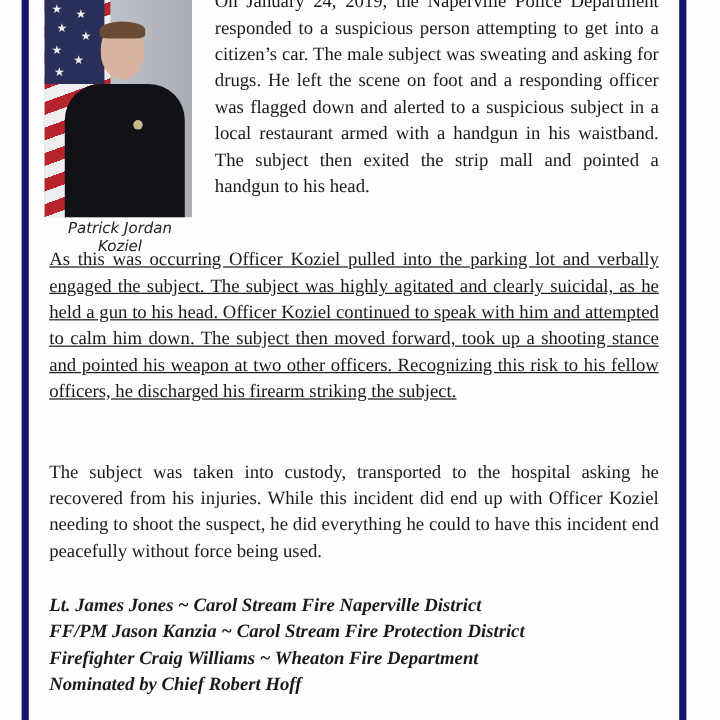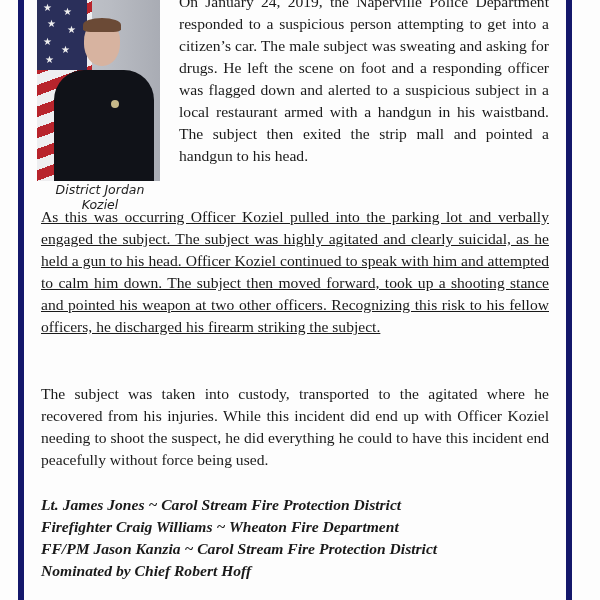--- a/index.html
+++ b/index.html
@@ -39,24 +39,24 @@
     <span class="star" style="left:30px;top:24px">★</span>
     <span class="star" style="left:6px;top:36px">★</span>
     <span class="star" style="left:24px;top:44px">★</span>
     <span class="star" style="left:8px;top:54px">★</span>
   </div>
   <div class="body-u"></div>
   <div class="head"></div>
   <div class="hair"></div>
   <div class="badge"></div>
 </div>
-<div class="caption">District Jordan Koziel</div>
+<div class="caption">Patrick Jordan Koziel</div>
 
 <p class="para p1">On January 24, 2019, the Naperville Police Department responded to a suspicious person attempting to get into a citizen’s car. The male subject was sweating and asking for drugs.  He left the scene on foot and a responding officer was flagged down and alerted to a suspicious subject in a local restaurant armed with a handgun in his waistband. The subject then exited the strip mall and pointed a handgun to his head.</p>
 <p class="para p2">As this was occurring Officer Koziel pulled into the parking lot and verbally engaged the subject. The subject was highly agitated and clearly suicidal, as he held a gun to his head. Officer Koziel continued to speak with him and attempted to calm him down.  The subject then moved forward, took up a shooting stance and pointed his weapon at two other officers.  Recognizing this risk to his fellow officers, he discharged his firearm striking the subject.</p>
-<p class="para p3">The subject was taken into custody, transported to the agitated where he recovered from his injuries. While this incident did end up with Officer Koziel needing to shoot the suspect, he did everything he could to have this incident end peacefully without force being used.</p>
+<p class="para p3">The subject was taken into custody, transported to the hospital asking he recovered from his injuries. While this incident did end up with Officer Koziel needing to shoot the suspect, he did everything he could to have this incident end peacefully without force being used.</p>
 
 <ul class="names">
-  <li>Lt. James Jones ~ Carol Stream Fire Protection District</li>
+  <li>Lt. James Jones ~ Carol Stream Fire Naperville District</li>
+  <li>FF/PM Jason Kanzia ~ Carol Stream Fire Protection District</li>
   <li>Firefighter Craig Williams ~ Wheaton Fire Department</li>
-  <li>FF/PM Jason Kanzia ~ Carol Stream Fire Protection District</li>
   <li>Nominated by Chief Robert Hoff</li>
 </ul>
 
 </body></html>

